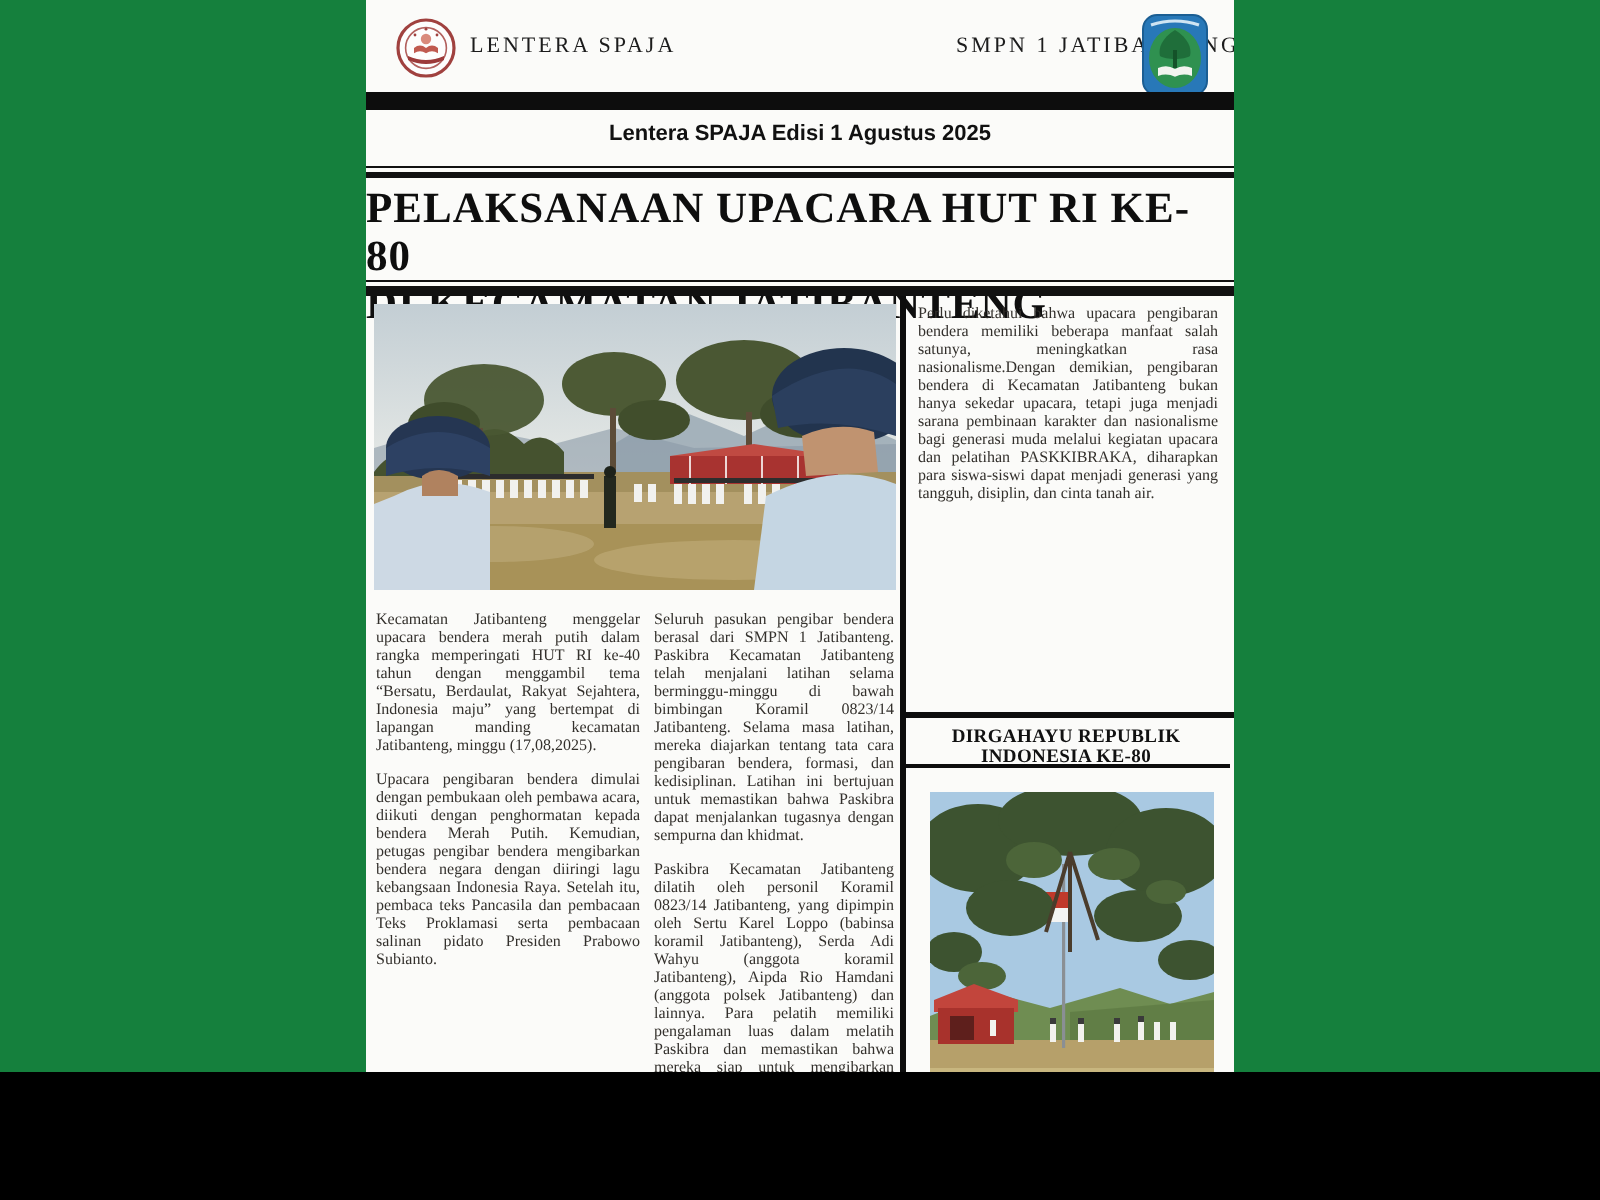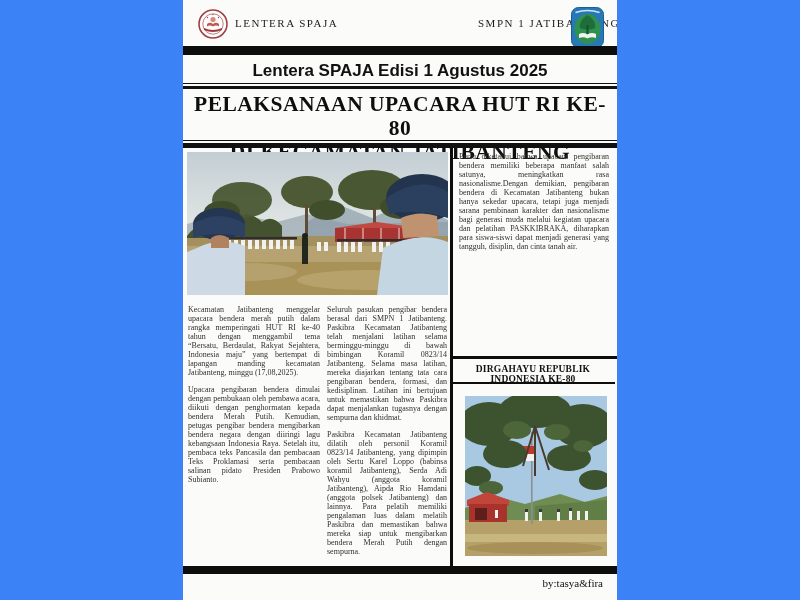--- a/index.html
+++ b/index.html
@@ -1,34 +1,34 @@
 <!DOCTYPE html>
 <html><head>
 <meta charset="utf-8">
 <style>
   html,body{margin:0;padding:0;background:#000;}
-  #stage{position:relative;width:800px;height:600px;background:#3b82f6;overflow:hidden;
+  #stage{position:relative;width:800px;height:536px;background:#15803d;overflow:hidden;
          font-family:"Liberation Serif",serif;}
   #paper{position:absolute;left:183px;top:0;width:434px;height:600px;background:#fbfbf9;overflow:hidden;}
 
   
   .hdr-title{position:absolute;top:17px;font-size:11px;letter-spacing:1.5px;color:#1c1c1c;white-space:nowrap;}
   #hdr-left-title{left:52px;}
   #hdr-right-title{left:295px;}
   #logo-left{position:absolute;left:15px;top:9px;width:30px;height:30px;}
   #logo-right{position:absolute;left:388px;top:7px;width:33px;height:41px;}
 
   .bar{position:absolute;left:0;width:434px;background:#0d0d0d;}
   #bar-top{top:46px;height:9px;}
   #edition{position:absolute;left:0;top:61px;width:434px;text-align:center;
-           font-family:"Liberation Sans",sans-serif;font-weight:bold;font-size:17px;color:#111;}
+           font-family:"Liberation Sans",sans-serif;font-weight:bold;font-size:11px;color:#111;}
   .thinline{position:absolute;left:0;width:434px;background:#111;}
   #rule-a1{top:83px;height:1px;}
   #rule-a2{top:86px;height:3px;}
-  #headline{position:absolute;left:0;top:92px;width:434px;text-align:center;
+  #headline{position:absolute;left:0;top:92px;width:434px;
             font-weight:bold;font-size:21.5px;line-height:24px;color:#0e0e0e;letter-spacing:.5px;}
   #rule-b1{top:140px;height:1px;}
   #rule-b2{top:143px;height:5px;}
 
   
   #vdivider{position:absolute;left:267px;top:148px;width:3px;height:418px;background:#0d0d0d;}
   #main-photo{position:absolute;left:4px;top:152px;width:261px;height:143px;overflow:hidden;}
   .col{position:absolute;font-size:8px;line-height:9px;color:#33302c;text-align:justify;}
   .col p{margin:0 0 8px 0;}
   #col-left{left:5px;top:305px;width:132px;height:262px;overflow:hidden;}

